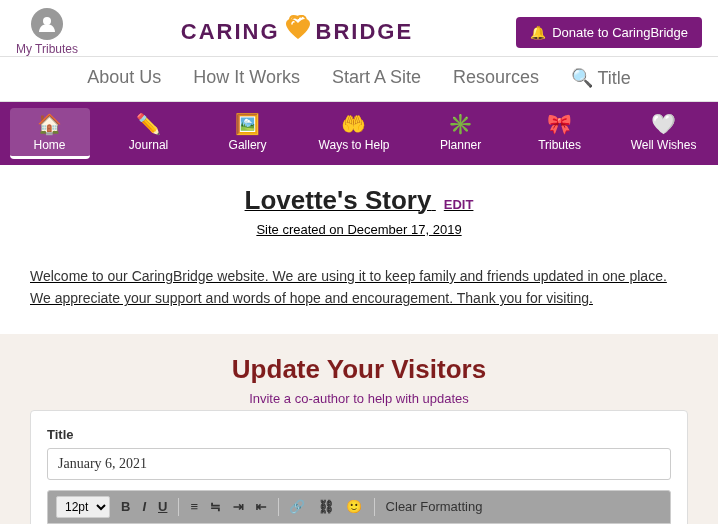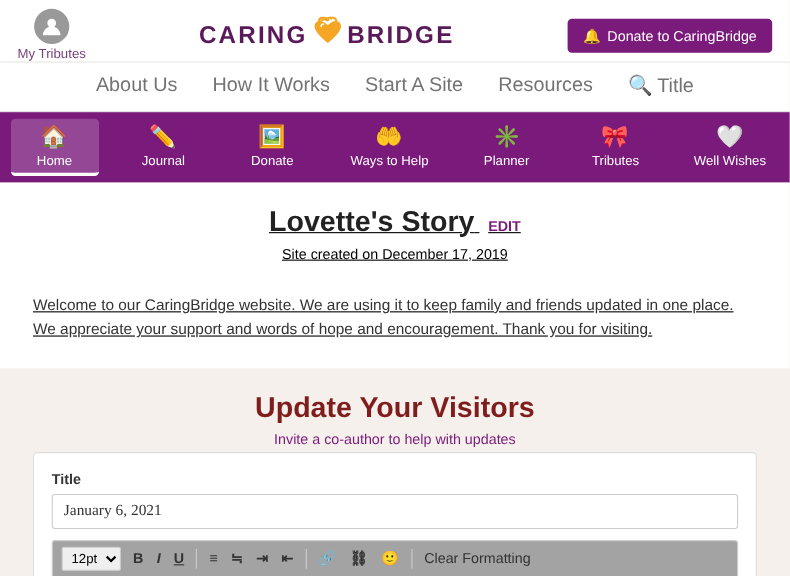--- a/index.html
+++ b/index.html
@@ -283,21 +283,21 @@
   <div class="sub-nav-item active">
     <span class="sub-nav-icon">🏠</span>
     <span>Home</span>
   </div>
   <div class="sub-nav-item">
     <span class="sub-nav-icon">✏️</span>
     <span>Journal</span>
   </div>
   <div class="sub-nav-item">
     <span class="sub-nav-icon">🖼️</span>
-    <span>Donate</span>
+    <span>Gallery</span>
   </div>
   <div class="sub-nav-item">
     <span class="sub-nav-icon">🤲</span>
     <span>Ways to Help</span>
   </div>
   <div class="sub-nav-item">
     <span class="sub-nav-icon">✳️</span>
     <span>Planner</span>
   </div>
   <div class="sub-nav-item">

